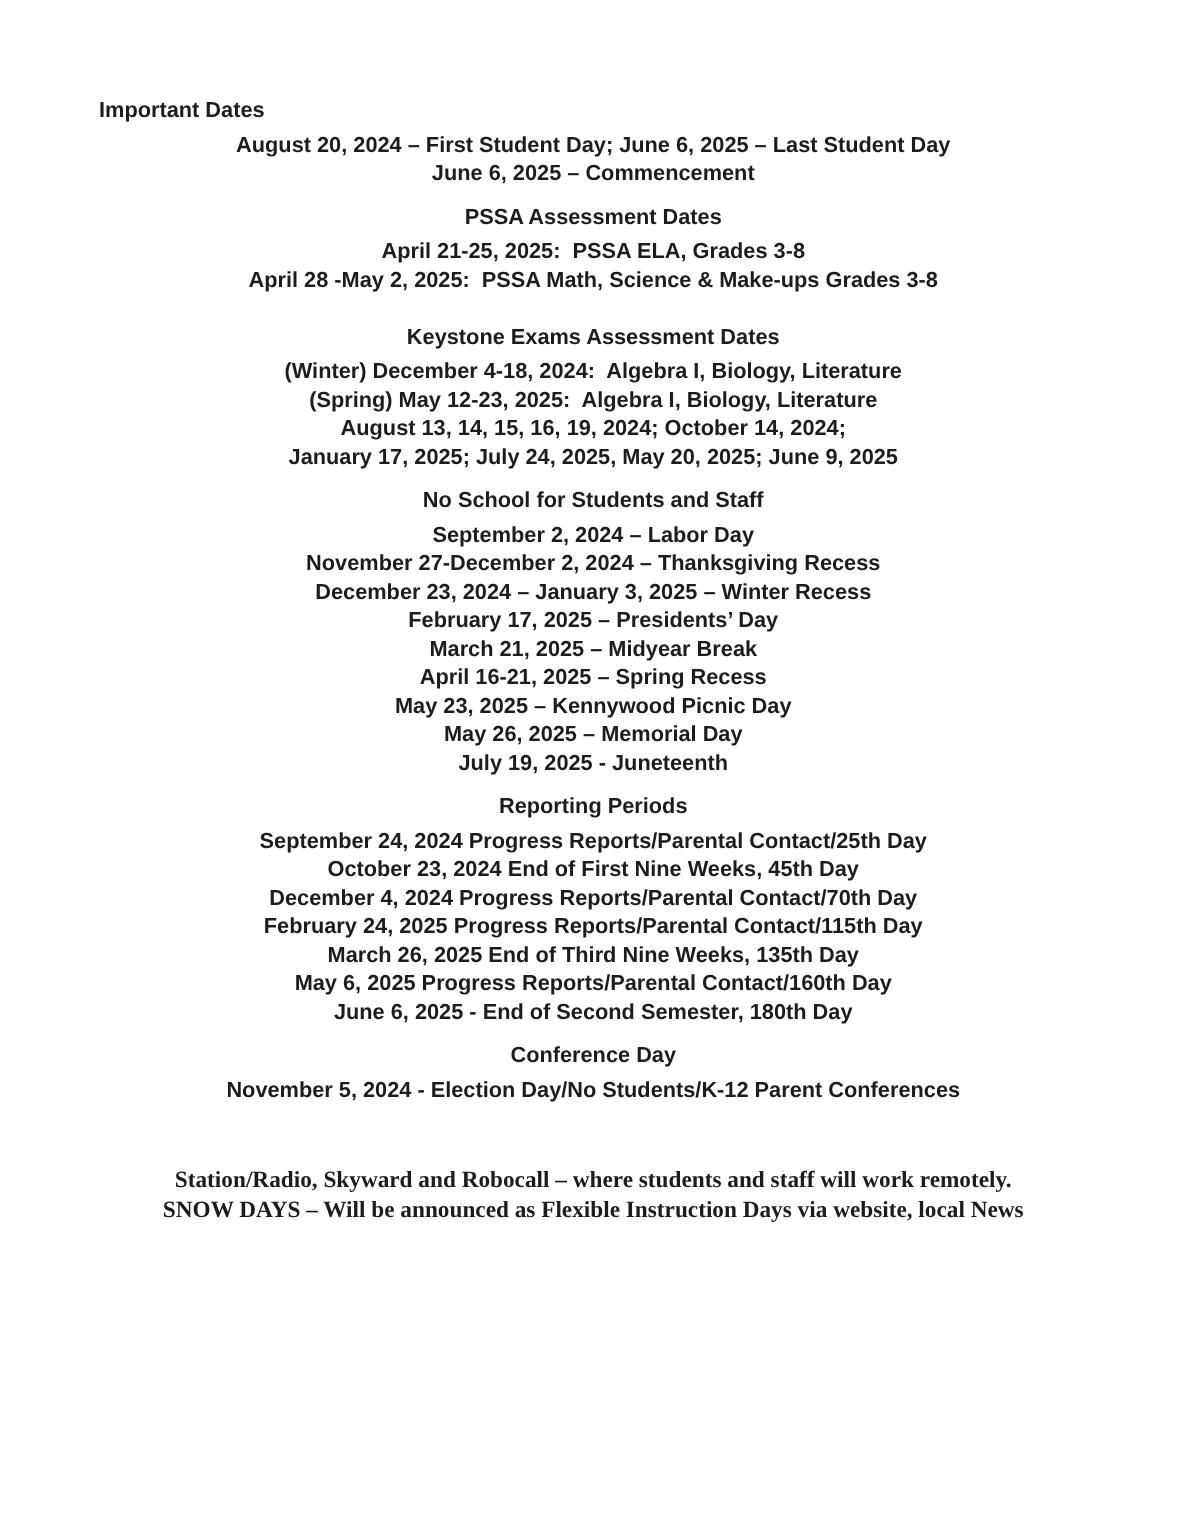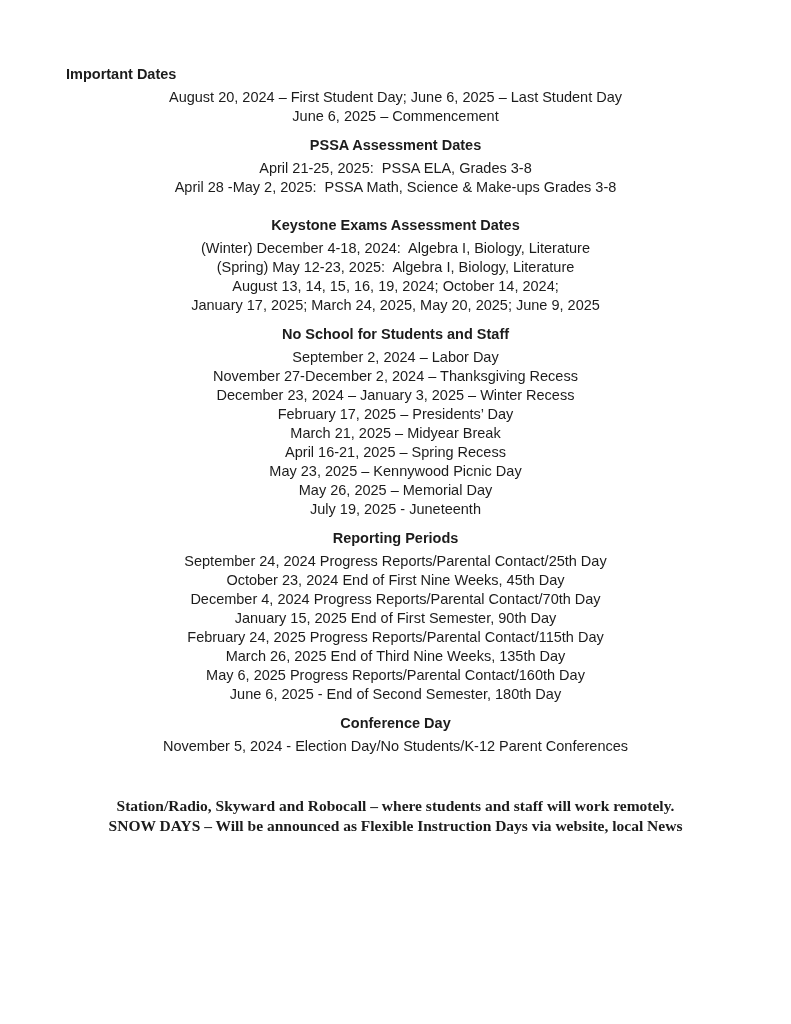--- a/index.html
+++ b/index.html
@@ -29,20 +29,21 @@
     white-space: pre-wrap;
   }
   .sec:first-child .sec-heading { margin-top: 0; }
   .sec[data-sec="important-dates"] .sec-heading {
     text-align: left;
     margin-left: 66px;
   }
   .line {
     text-align: center;
     white-space: pre-wrap;
+    font-weight: bold;
   }
   .sec[data-sec="keystone"]  { margin-top: 19px; }
   .sec[data-sec="no-school"] { margin-top: 9px; }
   .sec[data-sec="snow-days"] { margin-top: 40px; }
   .sec[data-sec="snow-days"] .line {
     font-family: "Liberation Serif", serif;
     font-weight: 700;
     font-size: 15.5px;
     line-height: 19.5px;
   }
@@ -62,40 +63,39 @@
         <div class="line">April 21-25, 2025:  PSSA ELA, Grades 3-8</div>
         <div class="line">April 28 -May 2, 2025:  PSSA Math, Science &amp; Make-ups Grades 3-8</div>
       </div>
       <div class="sec" data-sec="keystone">
         <div class="sec-heading">Keystone Exams Assessment Dates</div>
         <div class="line">(Winter) December 4-18, 2024:  Algebra I, Biology, Literature</div>
         <div class="line">(Spring) May 12-23, 2025:  Algebra I, Biology, Literature</div>
       </div>
       <div class="sec" data-sec="clerical">
         <div class="line">August 13, 14, 15, 16, 19, 2024; October 14, 2024;</div>
-        <div class="line">January 17, 2025; March 24, 2025, May 20, 2025; June 9, 2025</div>
+        <div class="line">January 17, 2025; July 24, 2025, May 20, 2025; June 9, 2025</div>
       </div>
       <div class="sec" data-sec="no-school">
         <div class="sec-heading">No School for Students and Staff</div>
         <div class="line">September 2, 2024 – Labor Day</div>
         <div class="line">November 27-December 2, 2024 – Thanksgiving Recess</div>
         <div class="line">December 23, 2024 – January 3, 2025 – Winter Recess</div>
         <div class="line">February 17, 2025 – Presidents’ Day</div>
         <div class="line">March 21, 2025 – Midyear Break</div>
         <div class="line">April 16-21, 2025 – Spring Recess</div>
         <div class="line">May 23, 2025 – Kennywood Picnic Day</div>
         <div class="line">May 26, 2025 – Memorial Day</div>
         <div class="line">July 19, 2025 - Juneteenth</div>
       </div>
       <div class="sec" data-sec="reporting">
         <div class="sec-heading">Reporting Periods</div>
         <div class="line">September 24, 2024 Progress Reports/Parental Contact/25th Day</div>
         <div class="line">October 23, 2024 End of First Nine Weeks, 45th Day</div>
         <div class="line">December 4, 2024 Progress Reports/Parental Contact/70th Day</div>
-        <div class="line">January 15, 2025 End of First Semester, 90th Day</div>
         <div class="line">February 24, 2025 Progress Reports/Parental Contact/115th Day</div>
         <div class="line">March 26, 2025 End of Third Nine Weeks, 135th Day</div>
         <div class="line">May 6, 2025 Progress Reports/Parental Contact/160th Day</div>
         <div class="line">June 6, 2025 - End of Second Semester, 180th Day</div>
       </div>
       <div class="sec" data-sec="conference">
         <div class="sec-heading">Conference Day</div>
         <div class="line">November 5, 2024 - Election Day/No Students/K-12 Parent Conferences</div>
       </div>
       <div class="sec" data-sec="snow-days">

